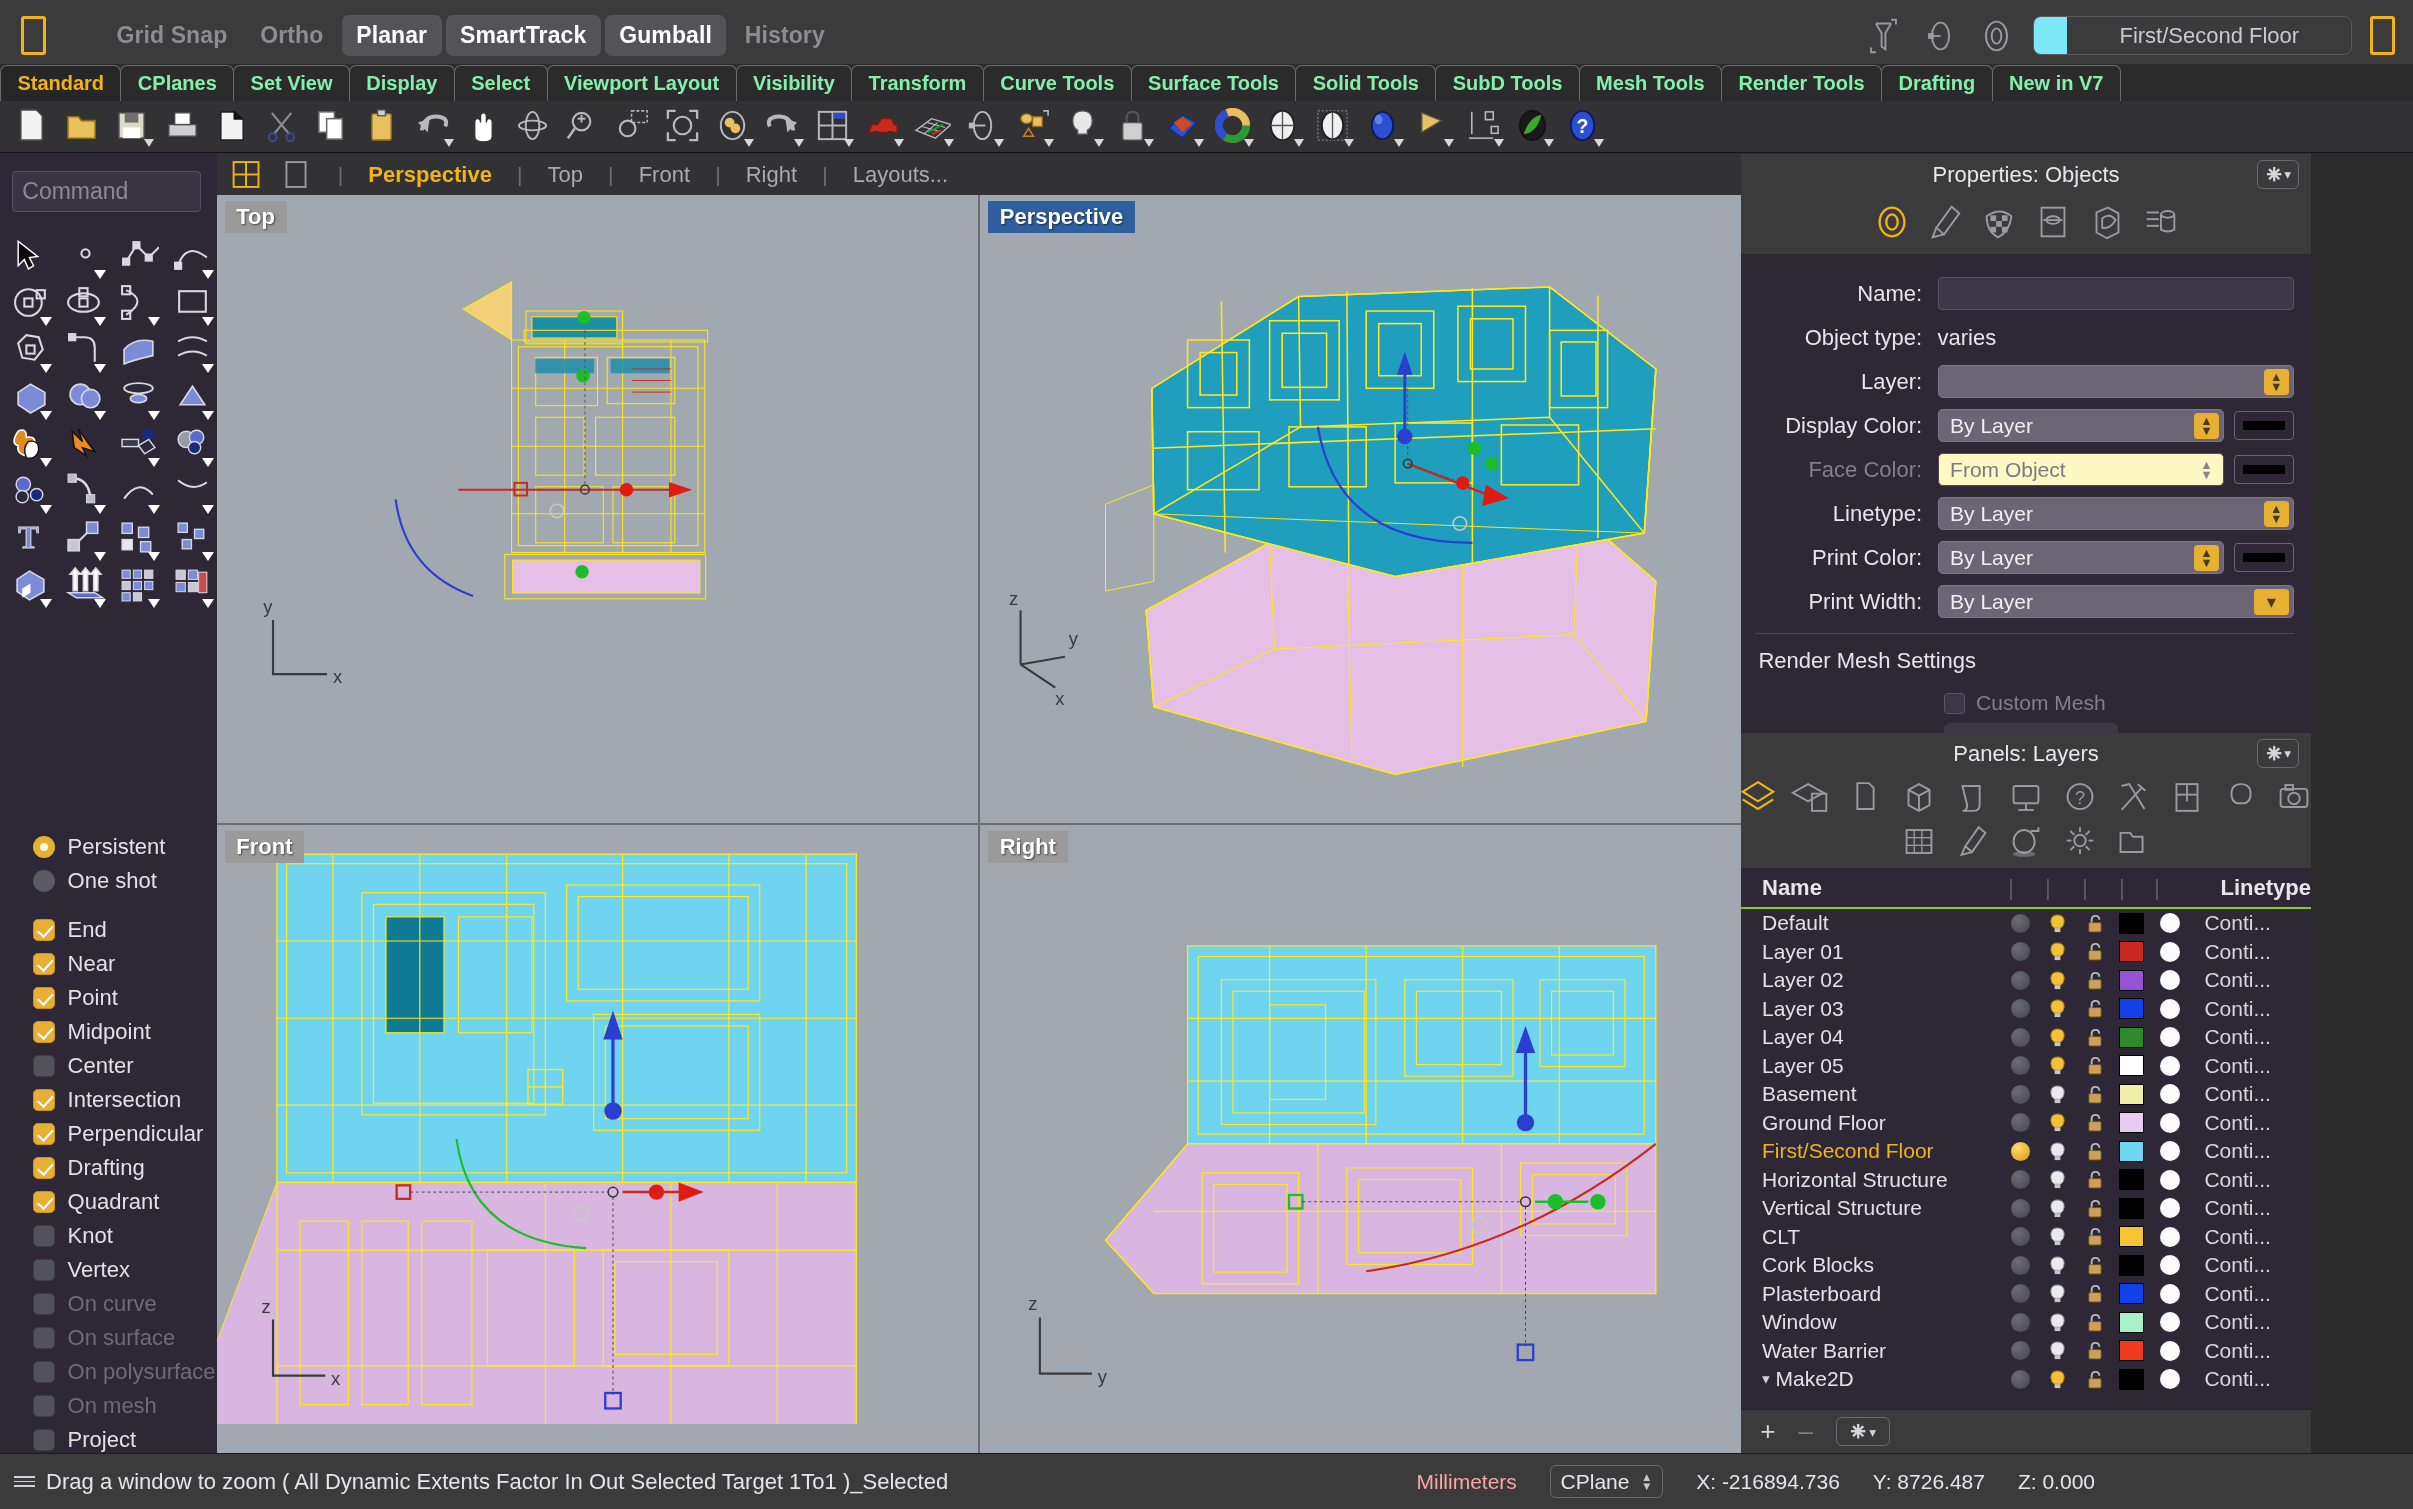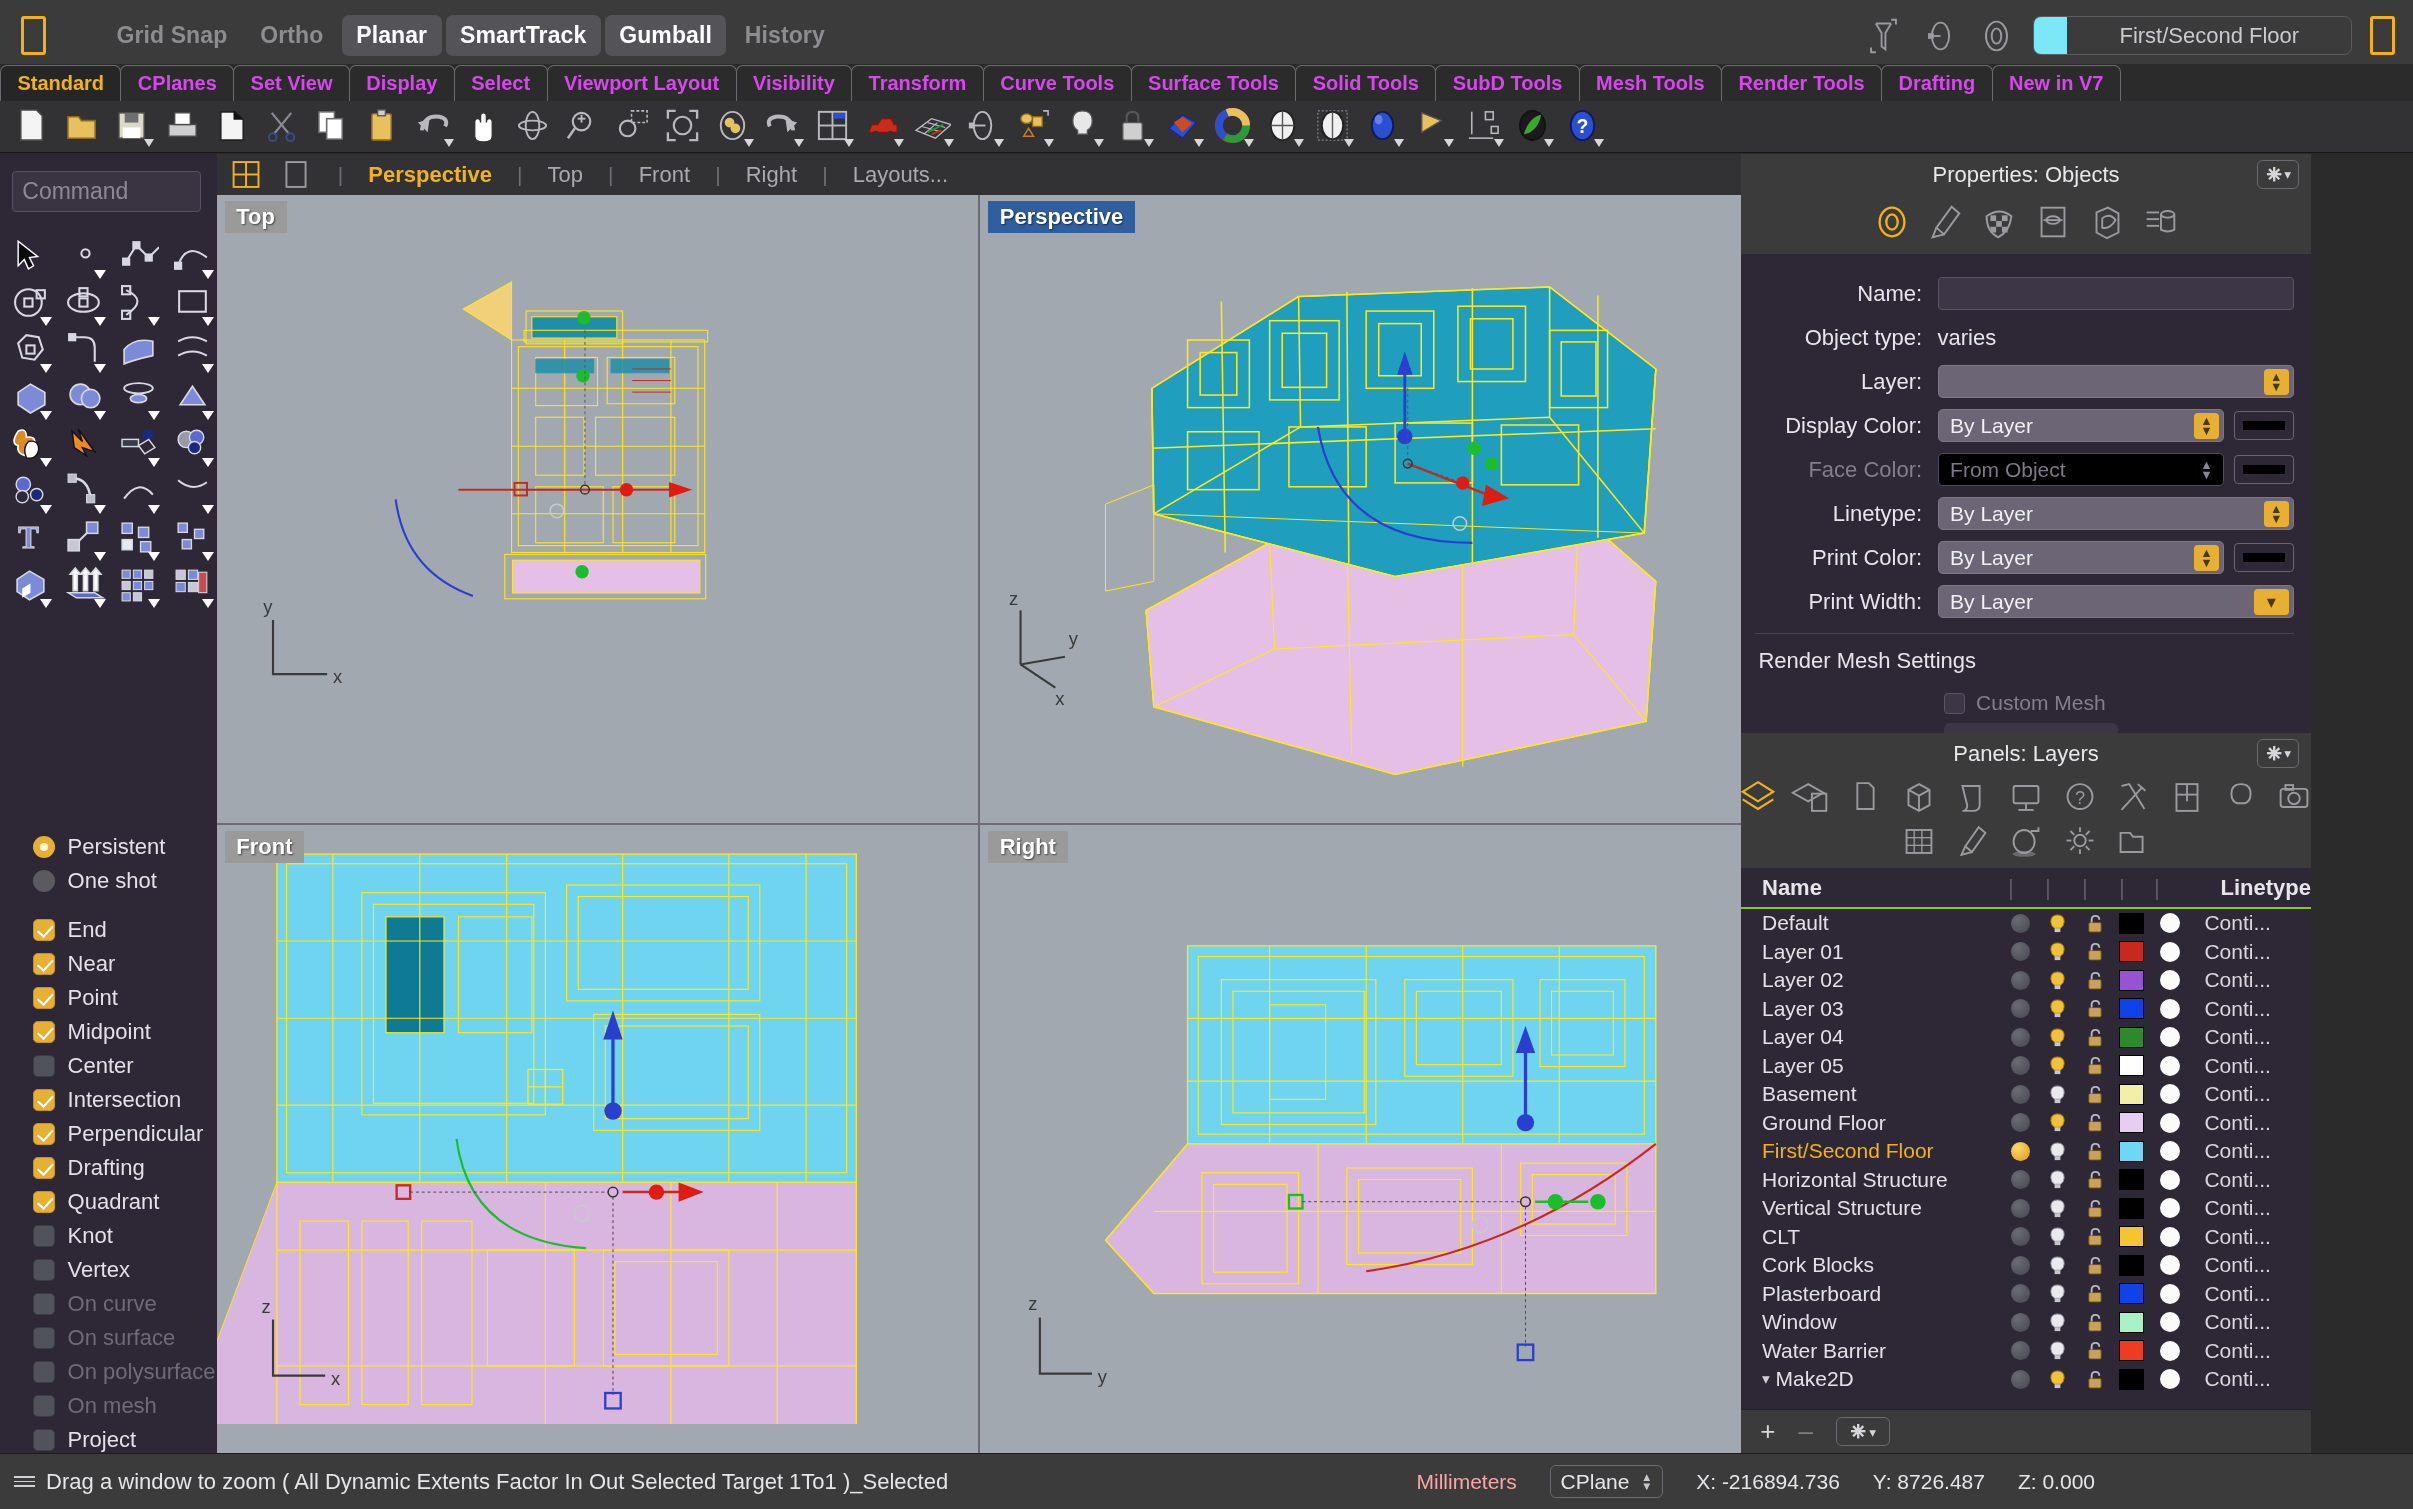--- a/index.html
+++ b/index.html
@@ -41,21 +41,21 @@
   .corner-badge {
     width: 25px; height: 39px; border: 3.9px solid #f2b31a; border-radius: 2.9px;
   }
 
   
   .tabrow {
     position: absolute; left: 0; top: 64px; width: 2414px; height: 39px;
     display: flex; align-items: flex-end; background: #2b2b2b;
   }
   .tab {
-    font-size: 20px; font-weight: bold; color: #d946ef;
+    font-size: 20px; font-weight: bold; color: #86efac;
     padding: 6.8px 16.4px 7.7px 16.4px; border: 1px solid #6a6a70;
     border-bottom: none; border-radius: 6.8px 6.8px 0 0;
     background: #2b2b2b; margin-right: -1px; white-space: nowrap;
   }
   .tab.active { color: #f2b31a; background: #262626; }
 
   
   .icontoolbar {
     position: absolute; left: 0; top: 101px; width: 2414px; height: 52px;
     background: #323234; display: flex; align-items: center; padding-left: 7.7px;
@@ -146,21 +146,21 @@
   .pval { font-size: 22px; color: #e6e6ea; }
   .pfield {
     flex: 1; height: 33px; background: #3c3646; border: 1px solid #5a5464;
     border-radius: 3.9px;
   }
   .pselect {
     flex: 1; height: 33px; background: #6b6575; border: 1px solid #7d7788;
     border-radius: 4.8px; display: flex; align-items: center; position: relative;
     padding-left: 11.6px; color: #f0f0f4; font-size: 21px;
   }
-  .pselect.dis { background: #000000; color: #7d7787; border-color: #504a5c; }
+  .pselect.dis { background: #fef9c3; color: #7d7787; border-color: #504a5c; }
   .stepper {
     position: absolute; right: 3.9px; top: 2.9px; width: 25px; height: 26px;
     background: #e8b033; border-radius: 3.9px; display: flex; flex-direction: column;
     align-items: center; justify-content: center; color: #4a3a08; font-size: 12.6px; line-height: 10.6px;
   }
   .stepper.dis { background: transparent; color: #8a8494; }
   .stepper.wide { width: 35px; font-size: 18.3px; }
   .swatchbox {
     width: 60px; height: 29px; border: 1px solid #6b6575; border-radius: 3.9px;
     margin-left: 9.7px; background: #2e2836; display: flex; align-items: center; justify-content: center;

